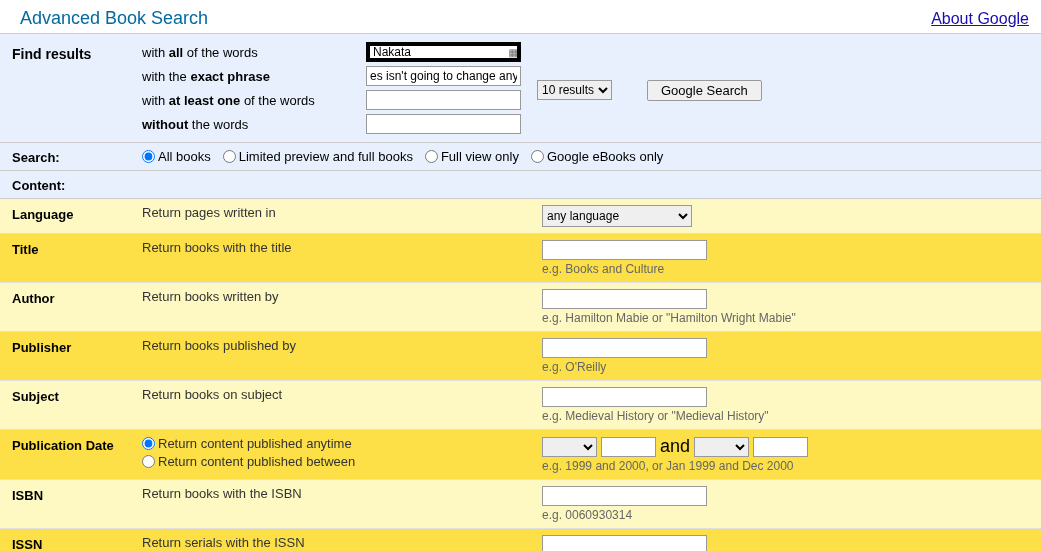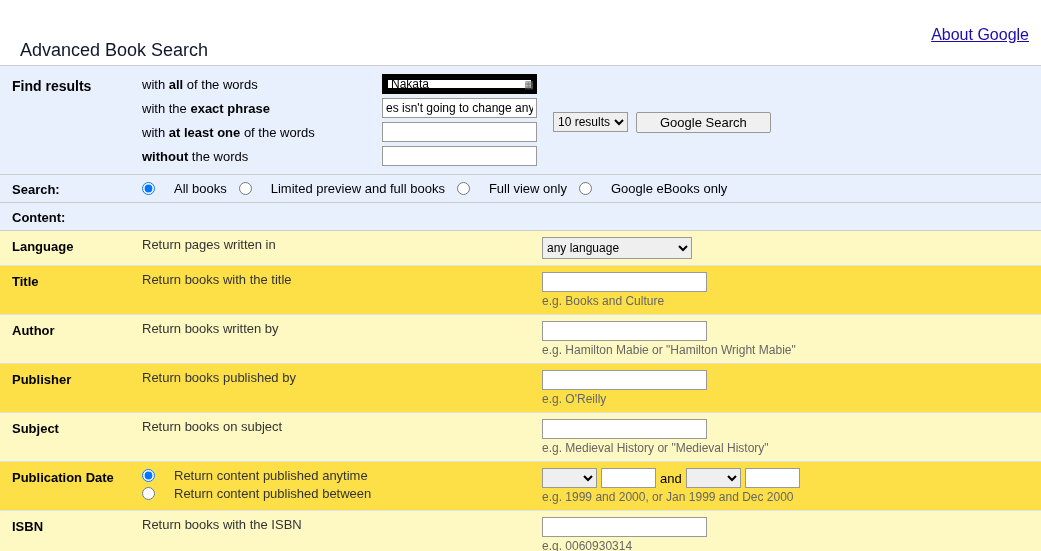--- a/index.html
+++ b/index.html
@@ -14,67 +14,68 @@
     }
     #header-left { display: flex; align-items: center; gap: 8px; }
     #logo { font-size: 22px; font-weight: bold; }
     #logo .g { color: #4285F4; }
     #logo .o1 { color: #EA4335; }
     #logo .o2 { color: #FBBC05; }
     #logo .g2 { color: #4285F4; }
     #logo .l { color: #34A853; }
     #logo .e { color: #EA4335; }
     #logo-books { color: #777; font-size: 14px; font-weight: normal; margin-left: 2px; }
-    #page-title { font-size: 18px; font-weight: normal; color: #0f172a; margin-left: 8px; margin-top: 32px; }
+    #page-title { font-size: 18px; font-weight: normal; color: #0369a1; margin-left: 8px; }
     #about-google { font-size: 16px; color: #1a0dab; text-decoration: underline; cursor: pointer; }
 
     
     #find-results-section {
       background: #e8f0fe;
       border-bottom: 1px solid #ccc;
       padding: 8px 12px;
       display: flex;
       gap: 0;
     }
     #find-results-label {
       font-weight: bold;
       font-size: 14px;
       width: 130px;
       padding-top: 4px;
       flex-shrink: 0;
     }
     #find-results-fields { display: flex; flex-direction: column; gap: 4px; }
-    .find-row { display: flex; align-items: center; gap: 20px; }
+    .find-row { display: flex; align-items: center; gap: 4px; }
     .find-row-label { width: 220px; font-size: 13px; }
     .find-row-label b { font-weight: bold; }
     .find-input { width: 155px; height: 20px; border: 1px solid #999; padding: 1px 3px; font-size: 12px; }
     .find-input-with-icon { position: relative; display: inline-flex; align-items: center; }
-    .find-input-with-icon input { width: 155px; height: 20px; border: 6px solid #000000; padding: 1px 20px 1px 3px; font-size: 12px; }
+    .find-input-with-icon input { width: 155px; height: 20px; border: 4px solid #000000; padding: 1px 20px 1px 3px; font-size: 12px; }
     .input-icon { position: absolute; right: 3px; font-size: 10px; color: #666; cursor: pointer; }
 
     #search-controls {
       display: flex;
       align-items: center;
       gap: 8px;
       margin-left: 16px;
       padding-top: 4px;
     }
     #results-select { height: 20px; font-size: 12px; border: 1px solid #999; }
     #google-search-btn {
       background: #f0f0f0;
       border: 1px solid #999;
-      padding: 2px 23px;
+      padding: 2px 13px;
       font-size: 13px;
       cursor: pointer;
       border-radius: 2px;
+      margin-left: 27px;
     }
 
     
     .radio-group { display: flex; align-items: center; gap: 12px; flex-wrap: wrap; }
-    .radio-item { display: flex; align-items: center; gap: 19px; font-size: 13px; cursor: pointer; }
+    .radio-item { display: flex; align-items: center; gap: 3px; font-size: 13px; cursor: pointer; }
     .radio-item input[type="radio"] { margin: 0; cursor: pointer; }
 
     
     #lang-select { height: 22px; font-size: 12px; border: 1px solid #999; width: 150px; }
     .pub-select { height: 20px; font-size: 12px; border: 1px solid #999; width: 55px; }
     .pub-input { height: 20px; width: 55px; border: 1px solid #999; padding: 1px 3px; font-size: 12px; }
 
     .two-col-row {
       display: flex;
       align-items: flex-start;
@@ -253,21 +254,21 @@
         <span>Return content published between</span>
       </label>
     </div>
   </div>
   <div class="col-right">
     <div style="display:flex;align-items:center;gap:4px;">
       <select class="pub-select" style="height:20px;font-size:12px;border:1px solid #999;width:55px;">
         <option></option><option>Jan</option><option>Feb</option><option>Mar</option>
       </select>
       <input type="text" class="pub-input" style="height: 20px; width: 55px; border: 1px solid rgb(153, 153, 153); padding: 1px 3px; font-size: 12px;">
-      <span style="font-size:13px;">and</span>
+      <span style="font-size:18px;">and</span>
       <select class="pub-select" style="height:20px;font-size:12px;border:1px solid #999;width:55px;">
         <option></option><option>Jan</option><option>Feb</option><option>Mar</option>
       </select>
       <input type="text" class="pub-input" style="height: 20px; width: 55px; border: 1px solid rgb(153, 153, 153); padding: 1px 3px; font-size: 12px;">
     </div>
     <div class="example">e.g. 1999 and 2000, or Jan 1999 and Dec 2000</div>
   </div>
 </div>
 
 <div class="two-col-row whiterow">

